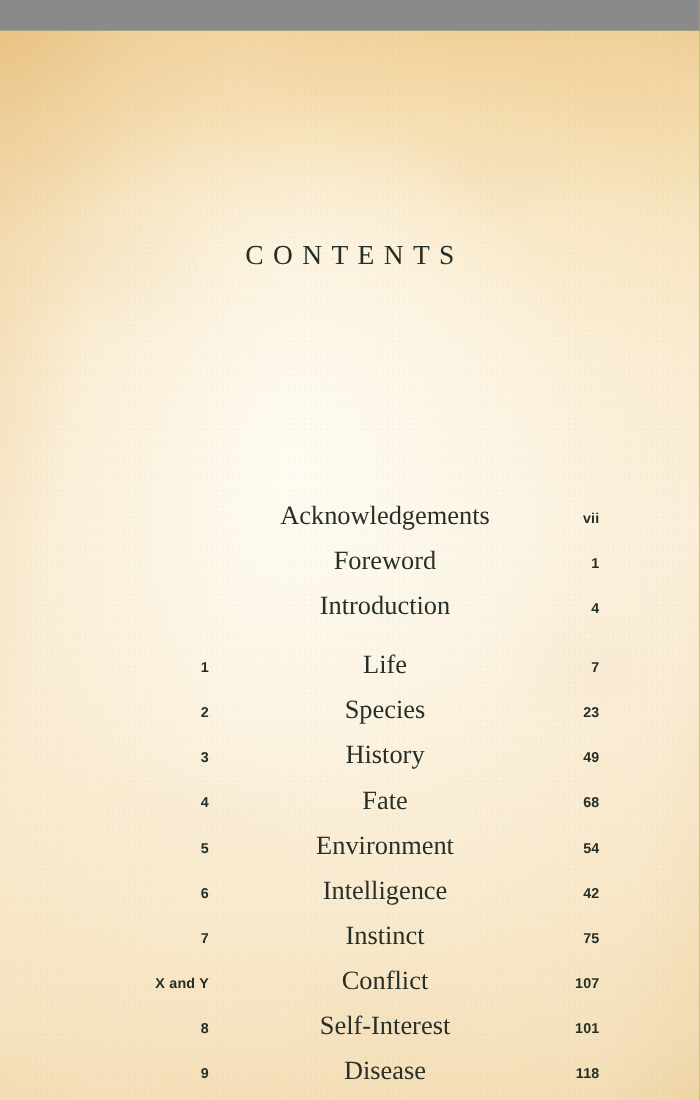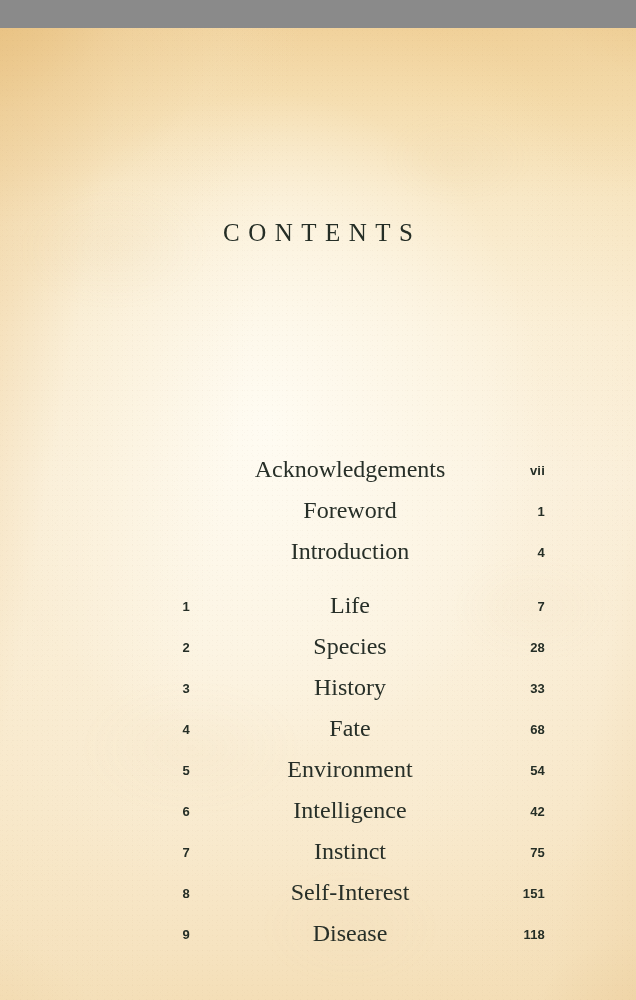--- a/index.html
+++ b/index.html
@@ -215,26 +215,26 @@
           <div class="row-page">4</div>
         </div>
         <div class="toc-row gap-before">
           <div class="row-num">1</div>
           <div class="row-title">Life</div>
           <div class="row-page">7</div>
         </div>
         <div class="toc-row">
           <div class="row-num">2</div>
           <div class="row-title">Species</div>
-          <div class="row-page">28</div>
+          <div class="row-page">23</div>
         </div>
         <div class="toc-row">
           <div class="row-num">3</div>
           <div class="row-title">History</div>
-          <div class="row-page">33</div>
+          <div class="row-page">49</div>
         </div>
         <div class="toc-row">
           <div class="row-num">4</div>
           <div class="row-title">Fate</div>
           <div class="row-page">68</div>
         </div>
         <div class="toc-row">
           <div class="row-num">5</div>
           <div class="row-title">Environment</div>
           <div class="row-page">54</div>
@@ -243,23 +243,28 @@
           <div class="row-num">6</div>
           <div class="row-title">Intelligence</div>
           <div class="row-page">42</div>
         </div>
         <div class="toc-row">
           <div class="row-num">7</div>
           <div class="row-title">Instinct</div>
           <div class="row-page">75</div>
         </div>
         <div class="toc-row">
+          <div class="row-num">X and Y</div>
+          <div class="row-title">Conflict</div>
+          <div class="row-page">107</div>
+        </div>
+        <div class="toc-row">
           <div class="row-num">8</div>
           <div class="row-title">Self-Interest</div>
-          <div class="row-page">151</div>
+          <div class="row-page">101</div>
         </div>
         <div class="toc-row">
           <div class="row-num">9</div>
           <div class="row-title">Disease</div>
           <div class="row-page">118</div>
         </div>
       </div>
 
   </div>
 </div>

